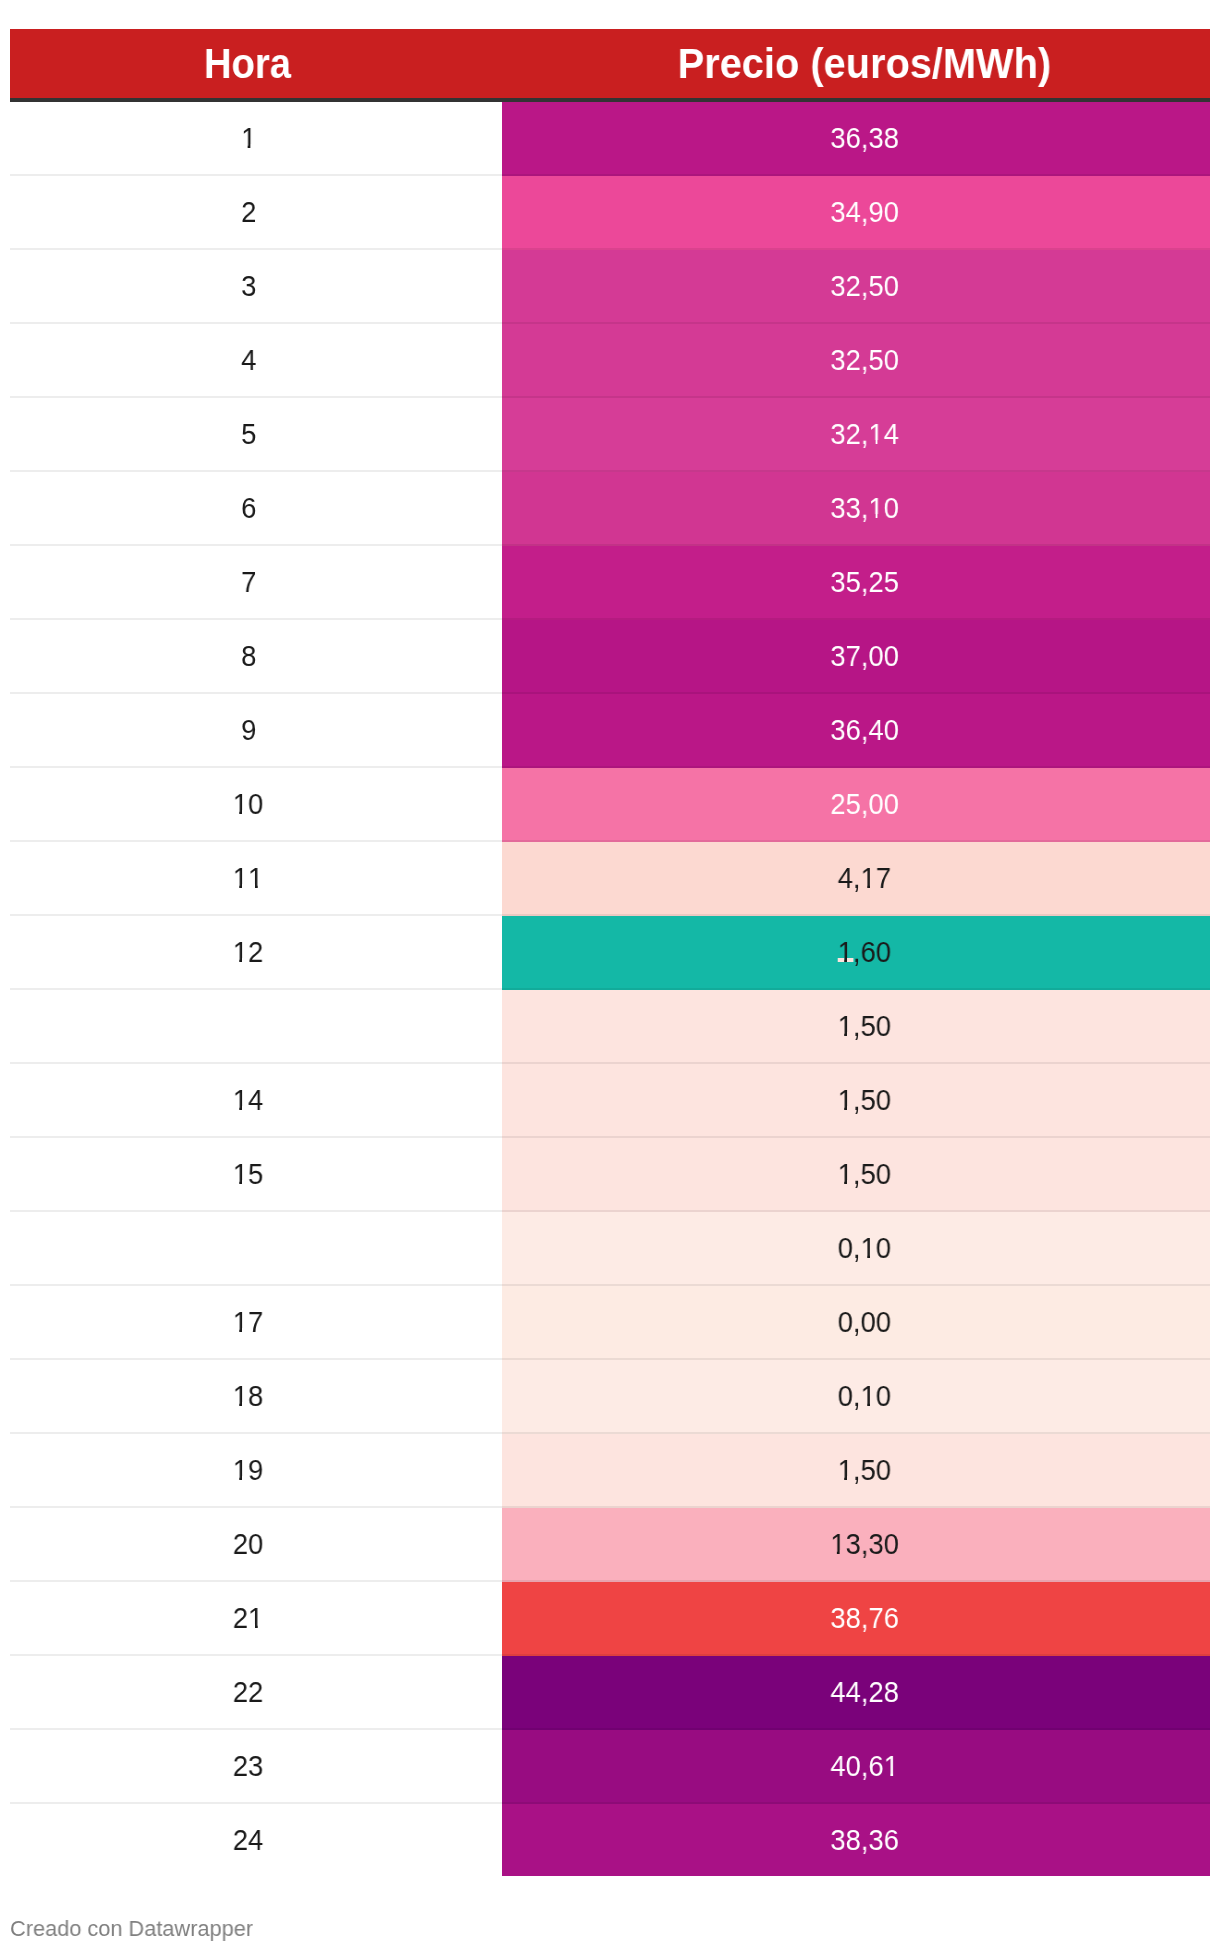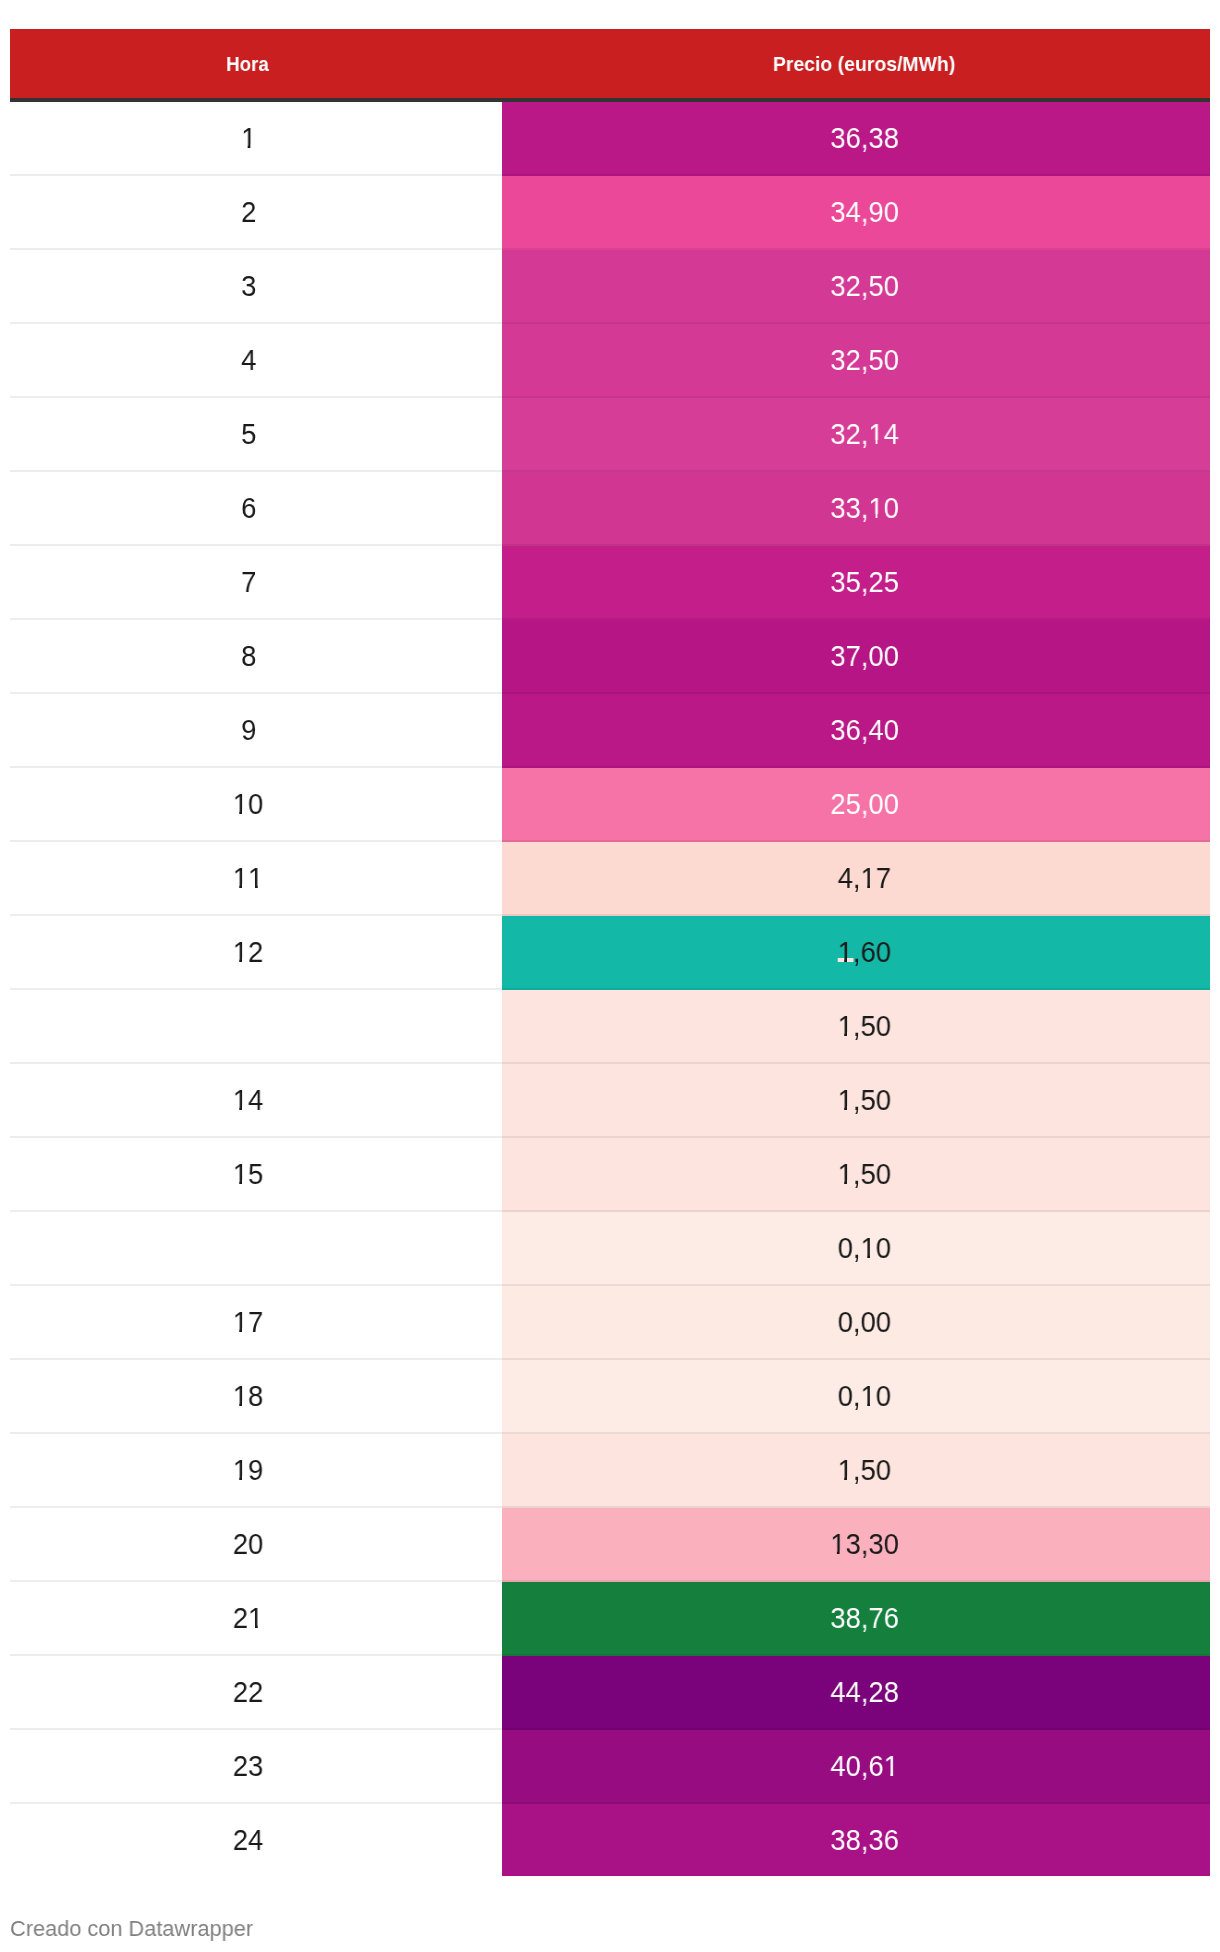--- a/index.html
+++ b/index.html
@@ -17,21 +17,21 @@
   
   .thead{
     position:absolute;left:0;top:0;width:1200px;height:68.5px;
     background:#c91f20;
   }
   .thead .rule{
     position:absolute;left:0;top:68.8px;width:1200px;height:4.3px;background:#333333;
   }
   .th{
     position:absolute;top:0;height:68.5px;
-    color:#ffffff;font-size:21px;font-weight:bold;
+    color:#ffffff;font-size:43px;font-weight:bold;
     display:flex;align-items:center;justify-content:center;
     line-height:1;
   }
   .th-hora{left:0;width:492px;}
   .th-precio{left:492px;width:708px;}
   .th .hcell{display:block;will-change:transform;}
   .th-hora .hcell{transform:translateX(-8.5px) scaleX(0.890);}
   .th-precio .hcell{transform:translateX(8.5px) scaleX(0.925);}
 
   
@@ -252,21 +252,21 @@
           </div>
           <div class="cell c-precio" style="background: rgb(250, 176, 189); color: rgb(26, 26, 26); --cellbg: #fab0bd;">
             <span class="vcell"><span class="g g-one">1</span><span class="g">3,30</span></span>
           </div>
           <div class="cell-rule"></div>
         </div>
         <div class="trow" style="top: 1480px;">
           <div class="cell c-hora">
             <span class="vcell"><span class="g">2</span><span class="g g-one">1</span></span>
           </div>
-          <div class="cell c-precio" style="background: #15803d; color: rgb(255, 255, 255); justify-content: center; --cellbg: #a81084;">
+          <div class="cell c-precio" style="background: #ef4444; color: rgb(255, 255, 255); justify-content: center; --cellbg: #a81084;">
             <span class="vcell"><span class="g">38,76</span></span>
           </div>
           <div class="cell-rule"></div>
         </div>
         <div class="trow" style="top: 1554px;">
           <div class="cell c-hora">
             <span class="vcell"><span class="g">22</span></span>
           </div>
           <div class="cell c-precio" style="background: rgb(122, 2, 122); color: rgb(255, 255, 255); --cellbg: #7a027a;">
             <span class="vcell"><span class="g">44,28</span></span>

